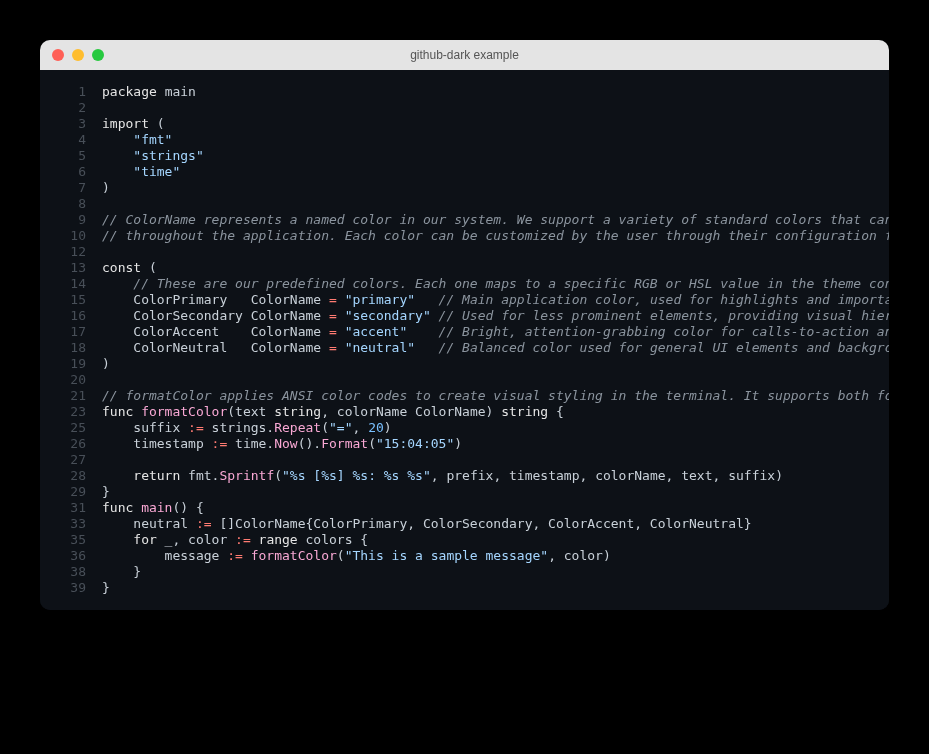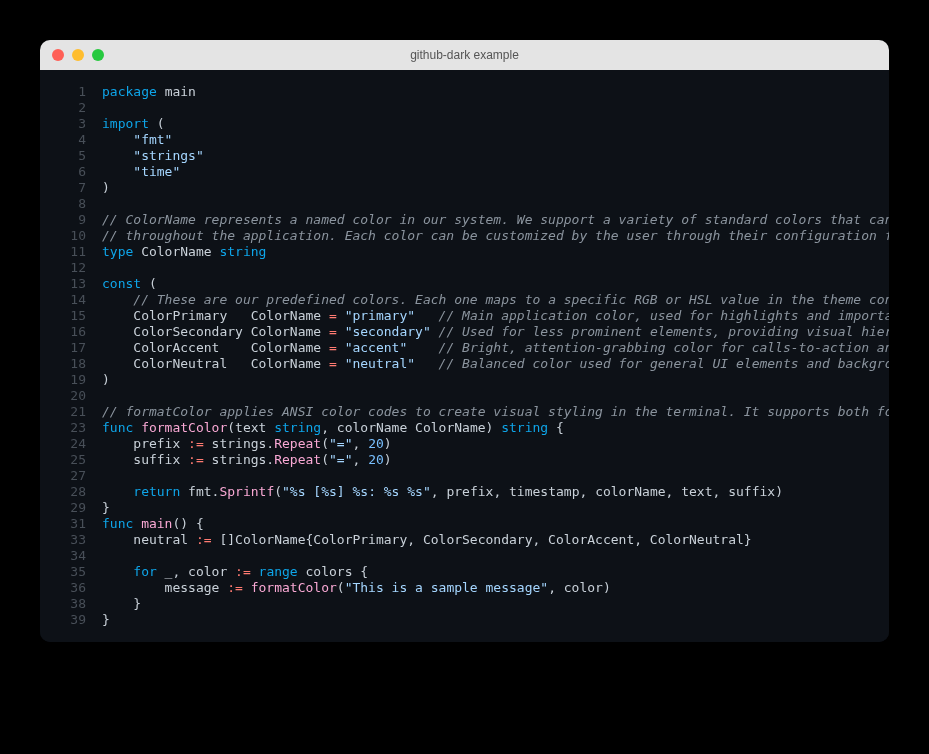--- a/index.html
+++ b/index.html
@@ -66,21 +66,21 @@
       text-align: right;
       padding-right: 16px;
       color: #484f58;
       flex-shrink: 0;
       user-select: none;
     }
     .code {
       color: #c9d1d9;
       flex: 1;
     }
-    .kw { color: #0ea5e9; margin-top: 32px; }
+    .kw { color: #e5e5e5; margin-top: 32px; }
     .str { color: #a5d6ff; }
     .com { color: #8b949e; font-style: italic; }
     .fn { color: #f9a8d4; }
     .num { color: #79c0ff; }
     .op { color: #ff7b72; }
     .typ { color: #c9d1d9; }
     .pun { color: #c9d1d9; }
   </style>
 </head>
 <body>
@@ -98,38 +98,36 @@
       <div class="line"><span class="gutter">1</span><span class="code"><span class="kw">package</span><span class="pun"> </span><span class="typ">main</span></span></div>
       <div class="line"><span class="gutter">2</span><span class="code"></span></div>
       <div class="line"><span class="gutter">3</span><span class="code"><span class="kw">import</span><span class="pun"> (</span></span></div>
       <div class="line"><span class="gutter">4</span><span class="code"><span class="pun">    </span><span class="str">"fmt"</span></span></div>
       <div class="line"><span class="gutter">5</span><span class="code"><span class="pun">    </span><span class="str">"strings"</span></span></div>
       <div class="line"><span class="gutter">6</span><span class="code"><span class="pun">    </span><span class="str">"time"</span></span></div>
       <div class="line"><span class="gutter">7</span><span class="code"><span class="pun">)</span></span></div>
       <div class="line"><span class="gutter">8</span><span class="code"></span></div>
       <div class="line"><span class="gutter">9</span><span class="code"><span class="com">// ColorName represents a named color in our system. We support a variety of standard colors that can be used</span></span></div>
       <div class="line"><span class="gutter">10</span><span class="code"><span class="com">// throughout the application. Each color can be customized by the user through their configuration file.</span></span></div>
-      <div class="line"><span class="gutter">11</span><span class="code"><span class="kw">type</span><span class="pun"> </span><span class="typ">ColorName</span><span class="pun"> </span><span class="kw">string</span></span></div>
       <div class="line"><span class="gutter">12</span><span class="code"></span></div>
       <div class="line"><span class="gutter">13</span><span class="code"><span class="kw">const</span><span class="pun"> (</span></span></div>
       <div class="line"><span class="gutter">14</span><span class="code"><span class="pun">    </span><span class="com">// These are our predefined colors. Each one maps to a specific RGB or HSL value in the theme configuration.</span></span></div>
       <div class="line"><span class="gutter">15</span><span class="code"><span class="pun">    ColorPrimary   ColorName </span><span class="op">=</span><span class="pun"> </span><span class="str">"primary"</span><span class="pun">   </span><span class="com">// Main application color, used for highlights and important UI elements</span></span></div>
       <div class="line"><span class="gutter">16</span><span class="code"><span class="pun">    ColorSecondary ColorName </span><span class="op">=</span><span class="pun"> </span><span class="str">"secondary"</span><span class="pun"> </span><span class="com">// Used for less prominent elements, providing visual hierarchy</span></span></div>
       <div class="line"><span class="gutter">17</span><span class="code"><span class="pun">    ColorAccent    ColorName </span><span class="op">=</span><span class="pun"> </span><span class="str">"accent"</span><span class="pun">    </span><span class="com">// Bright, attention-grabbing color for calls-to-action and highlights</span></span></div>
       <div class="line"><span class="gutter">18</span><span class="code"><span class="pun">    ColorNeutral   ColorName </span><span class="op">=</span><span class="pun"> </span><span class="str">"neutral"</span><span class="pun">   </span><span class="com">// Balanced color used for general UI elements and backgrounds</span></span></div>
       <div class="line"><span class="gutter">19</span><span class="code"><span class="pun">)</span></span></div>
       <div class="line"><span class="gutter">20</span><span class="code"></span></div>
       <div class="line"><span class="gutter">21</span><span class="code"><span class="com">// formatColor applies ANSI color codes to create visual styling in the terminal. It supports both foreground</span></span></div>
       <div class="line"><span class="gutter">23</span><span class="code"><span class="kw">func</span><span class="pun"> </span><span class="fn">formatColor</span><span class="pun">(text </span><span class="kw">string</span><span class="pun">, colorName ColorName) </span><span class="kw">string</span><span class="pun"> {</span></span></div>
-      <div class="line"><span class="gutter">24</span><span class="code"><span class="pun">    prefix </span><span class="op">:=</span><span class="pun"> strings.</span><span class="fn">Repeat</span><span class="pun">(</span><span class="str">"="</span><span class="pun">, </span><span class="num">20</span><span class="pun">)</span></span></div>
       <div class="line"><span class="gutter">25</span><span class="code"><span class="pun">    suffix </span><span class="op">:=</span><span class="pun"> strings.</span><span class="fn">Repeat</span><span class="pun">(</span><span class="str">"="</span><span class="pun">, </span><span class="num">20</span><span class="pun">)</span></span></div>
+      <div class="line"><span class="gutter">26</span><span class="code"><span class="pun">    timestamp </span><span class="op">:=</span><span class="pun"> time.</span><span class="fn">Now</span><span class="pun">().</span><span class="fn">Format</span><span class="pun">(</span><span class="str">"15:04:05"</span><span class="pun">)</span></span></div>
       <div class="line"><span class="gutter">27</span><span class="code"></span></div>
       <div class="line"><span class="gutter">28</span><span class="code"><span class="pun">    </span><span class="kw">return</span><span class="pun"> fmt.</span><span class="fn">Sprintf</span><span class="pun">(</span><span class="str">"%s [%s] %s: %s %s"</span><span class="pun">, prefix, timestamp, colorName, text, suffix)</span></span></div>
       <div class="line"><span class="gutter">29</span><span class="code"><span class="pun">}</span></span></div>
       <div class="line"><span class="gutter">31</span><span class="code"><span class="kw">func</span><span class="pun"> </span><span class="fn">main</span><span class="pun">() {</span></span></div>
       <div class="line"><span class="gutter">33</span><span class="code"><span class="pun">    neutral </span><span class="op">:=</span><span class="pun"> []ColorName{ColorPrimary, ColorSecondary, ColorAccent, ColorNeutral}</span></span></div>
-      <div class="line"><span class="gutter">34</span><span class="code"></span></div>
       <div class="line"><span class="gutter">35</span><span class="code"><span class="pun">    </span><span class="kw">for</span><span class="pun"> _, color </span><span class="op">:=</span><span class="pun"> </span><span class="kw">range</span><span class="pun"> colors {</span></span></div>
       <div class="line"><span class="gutter">36</span><span class="code"><span class="pun">        message </span><span class="op">:=</span><span class="pun"> </span><span class="fn">formatColor</span><span class="pun">(</span><span class="str">"This is a sample message"</span><span class="pun">, color)</span></span></div>
       <div class="line"><span class="gutter">38</span><span class="code"><span class="pun">    }</span></span></div>
       <div class="line"><span class="gutter">39</span><span class="code"><span class="pun">}</span></span></div>
     </div>
 </div>
 
 </body></html>

